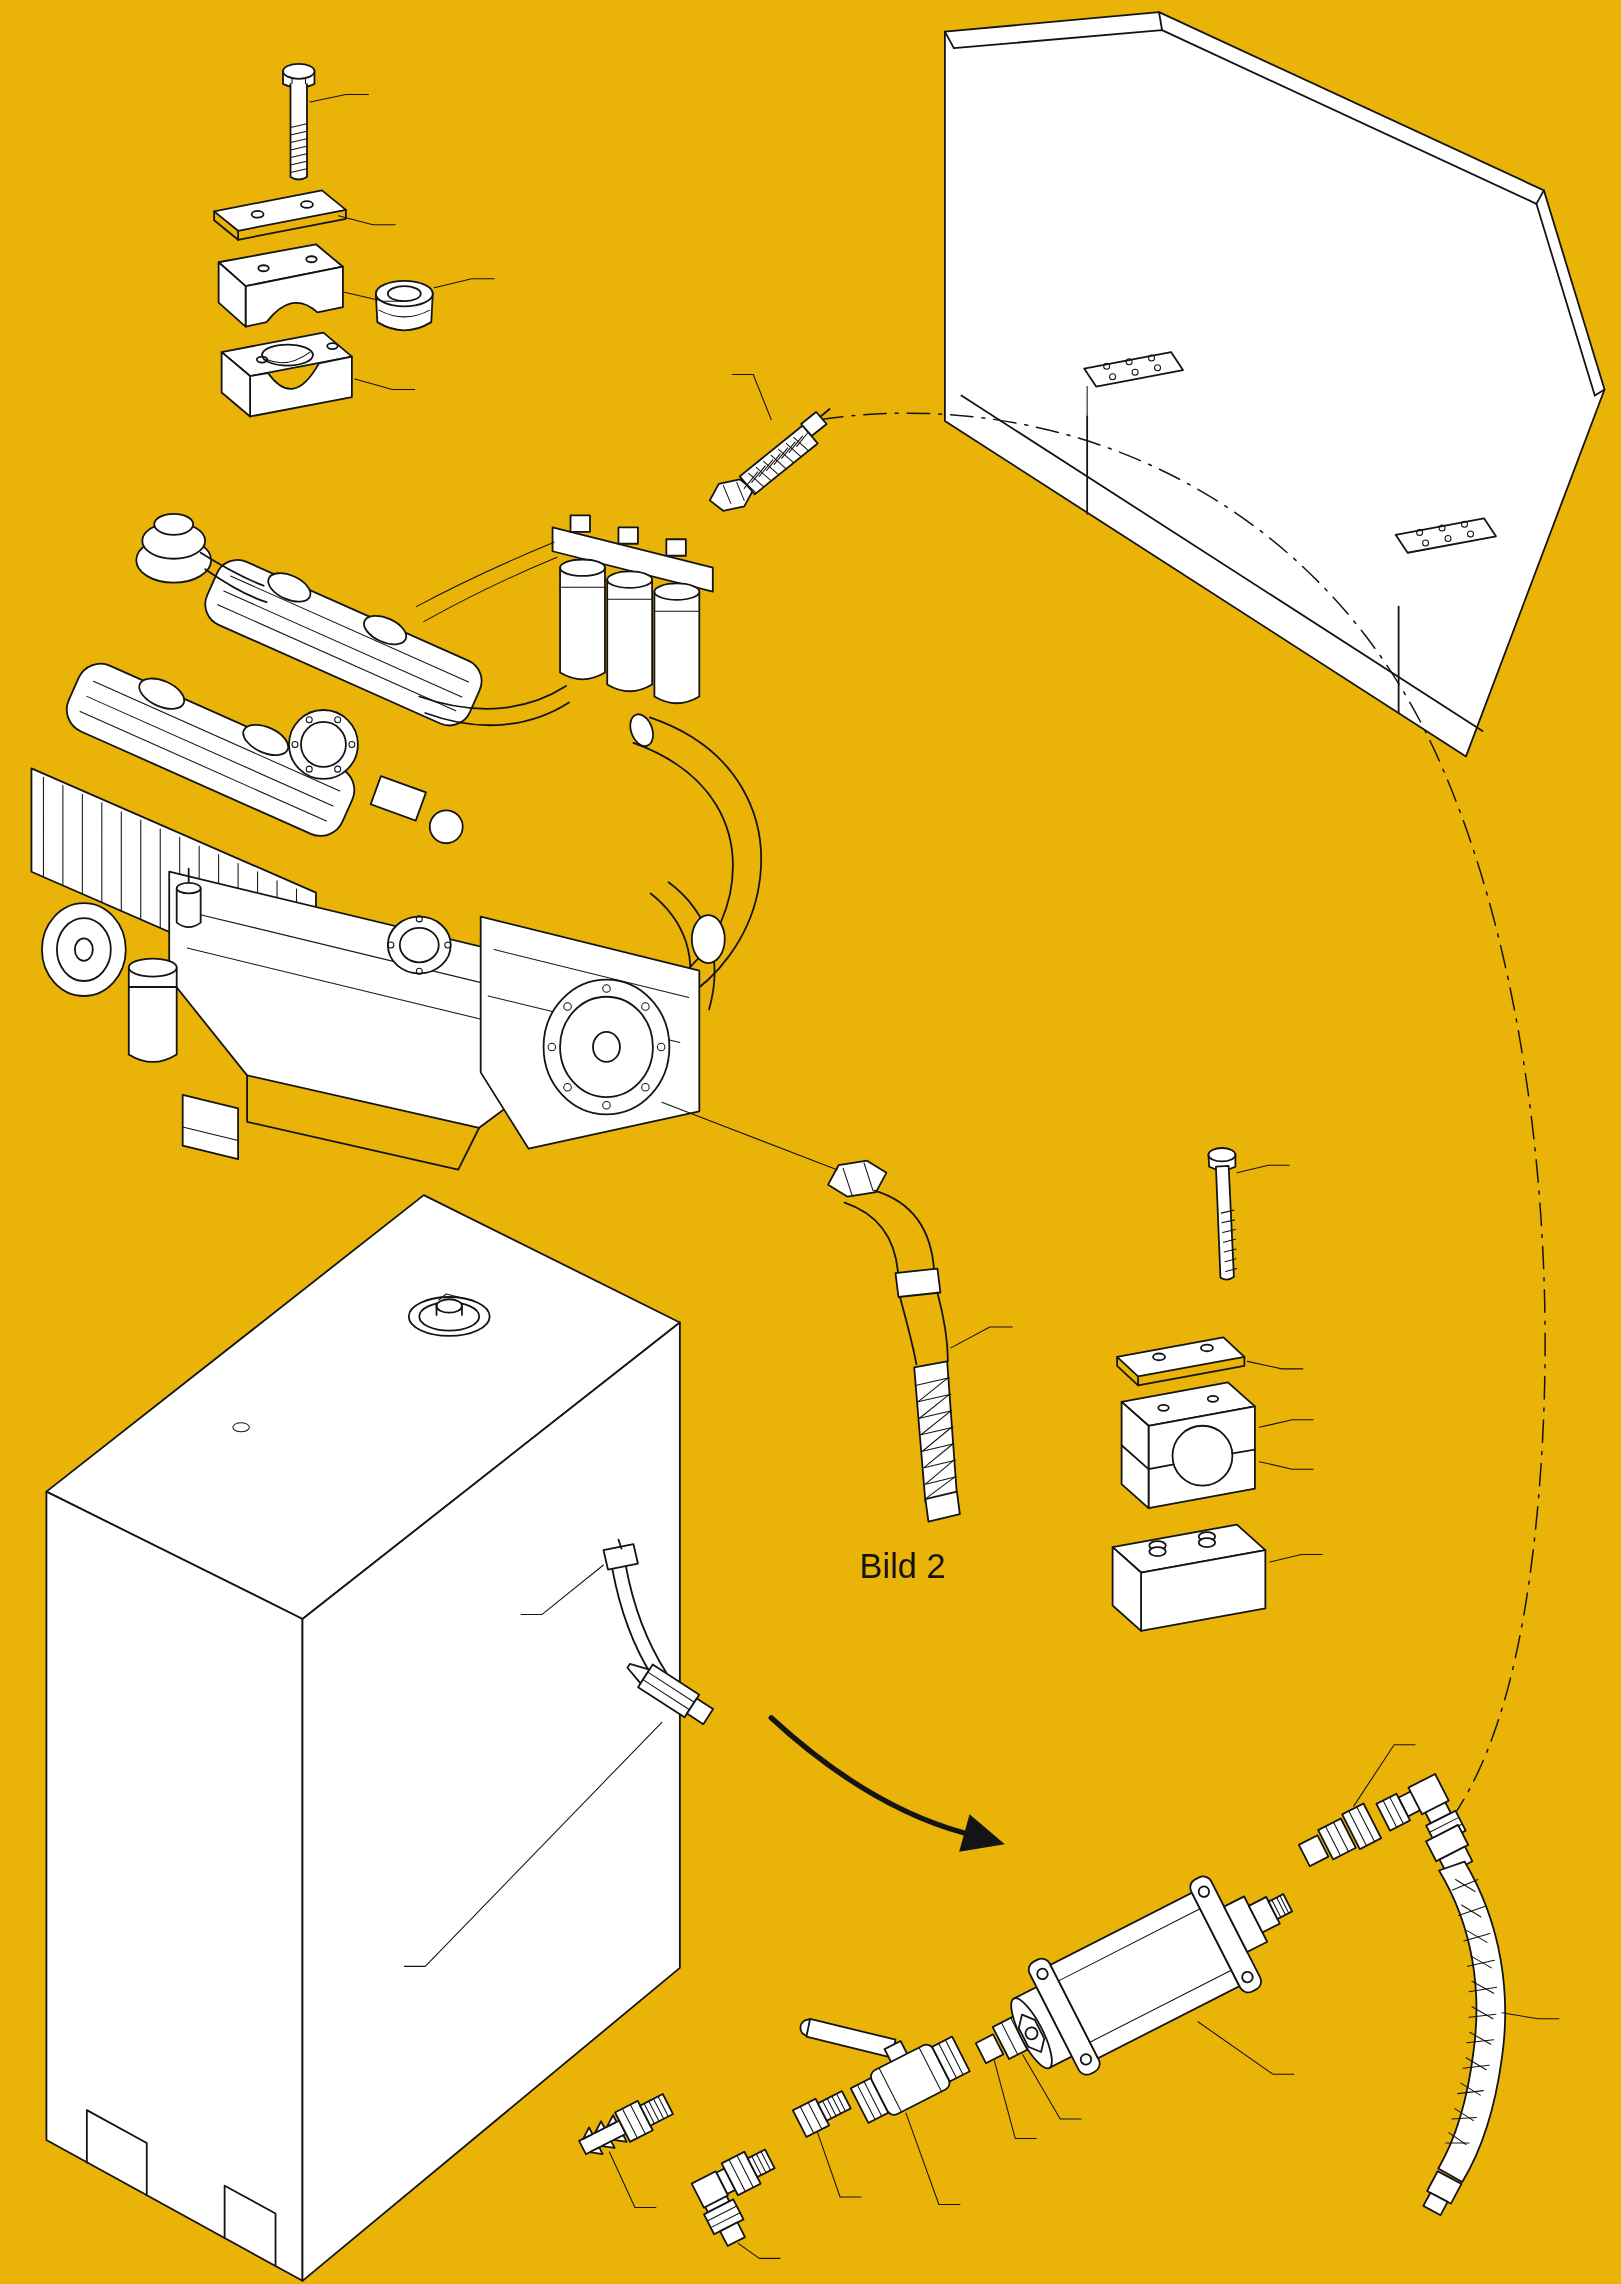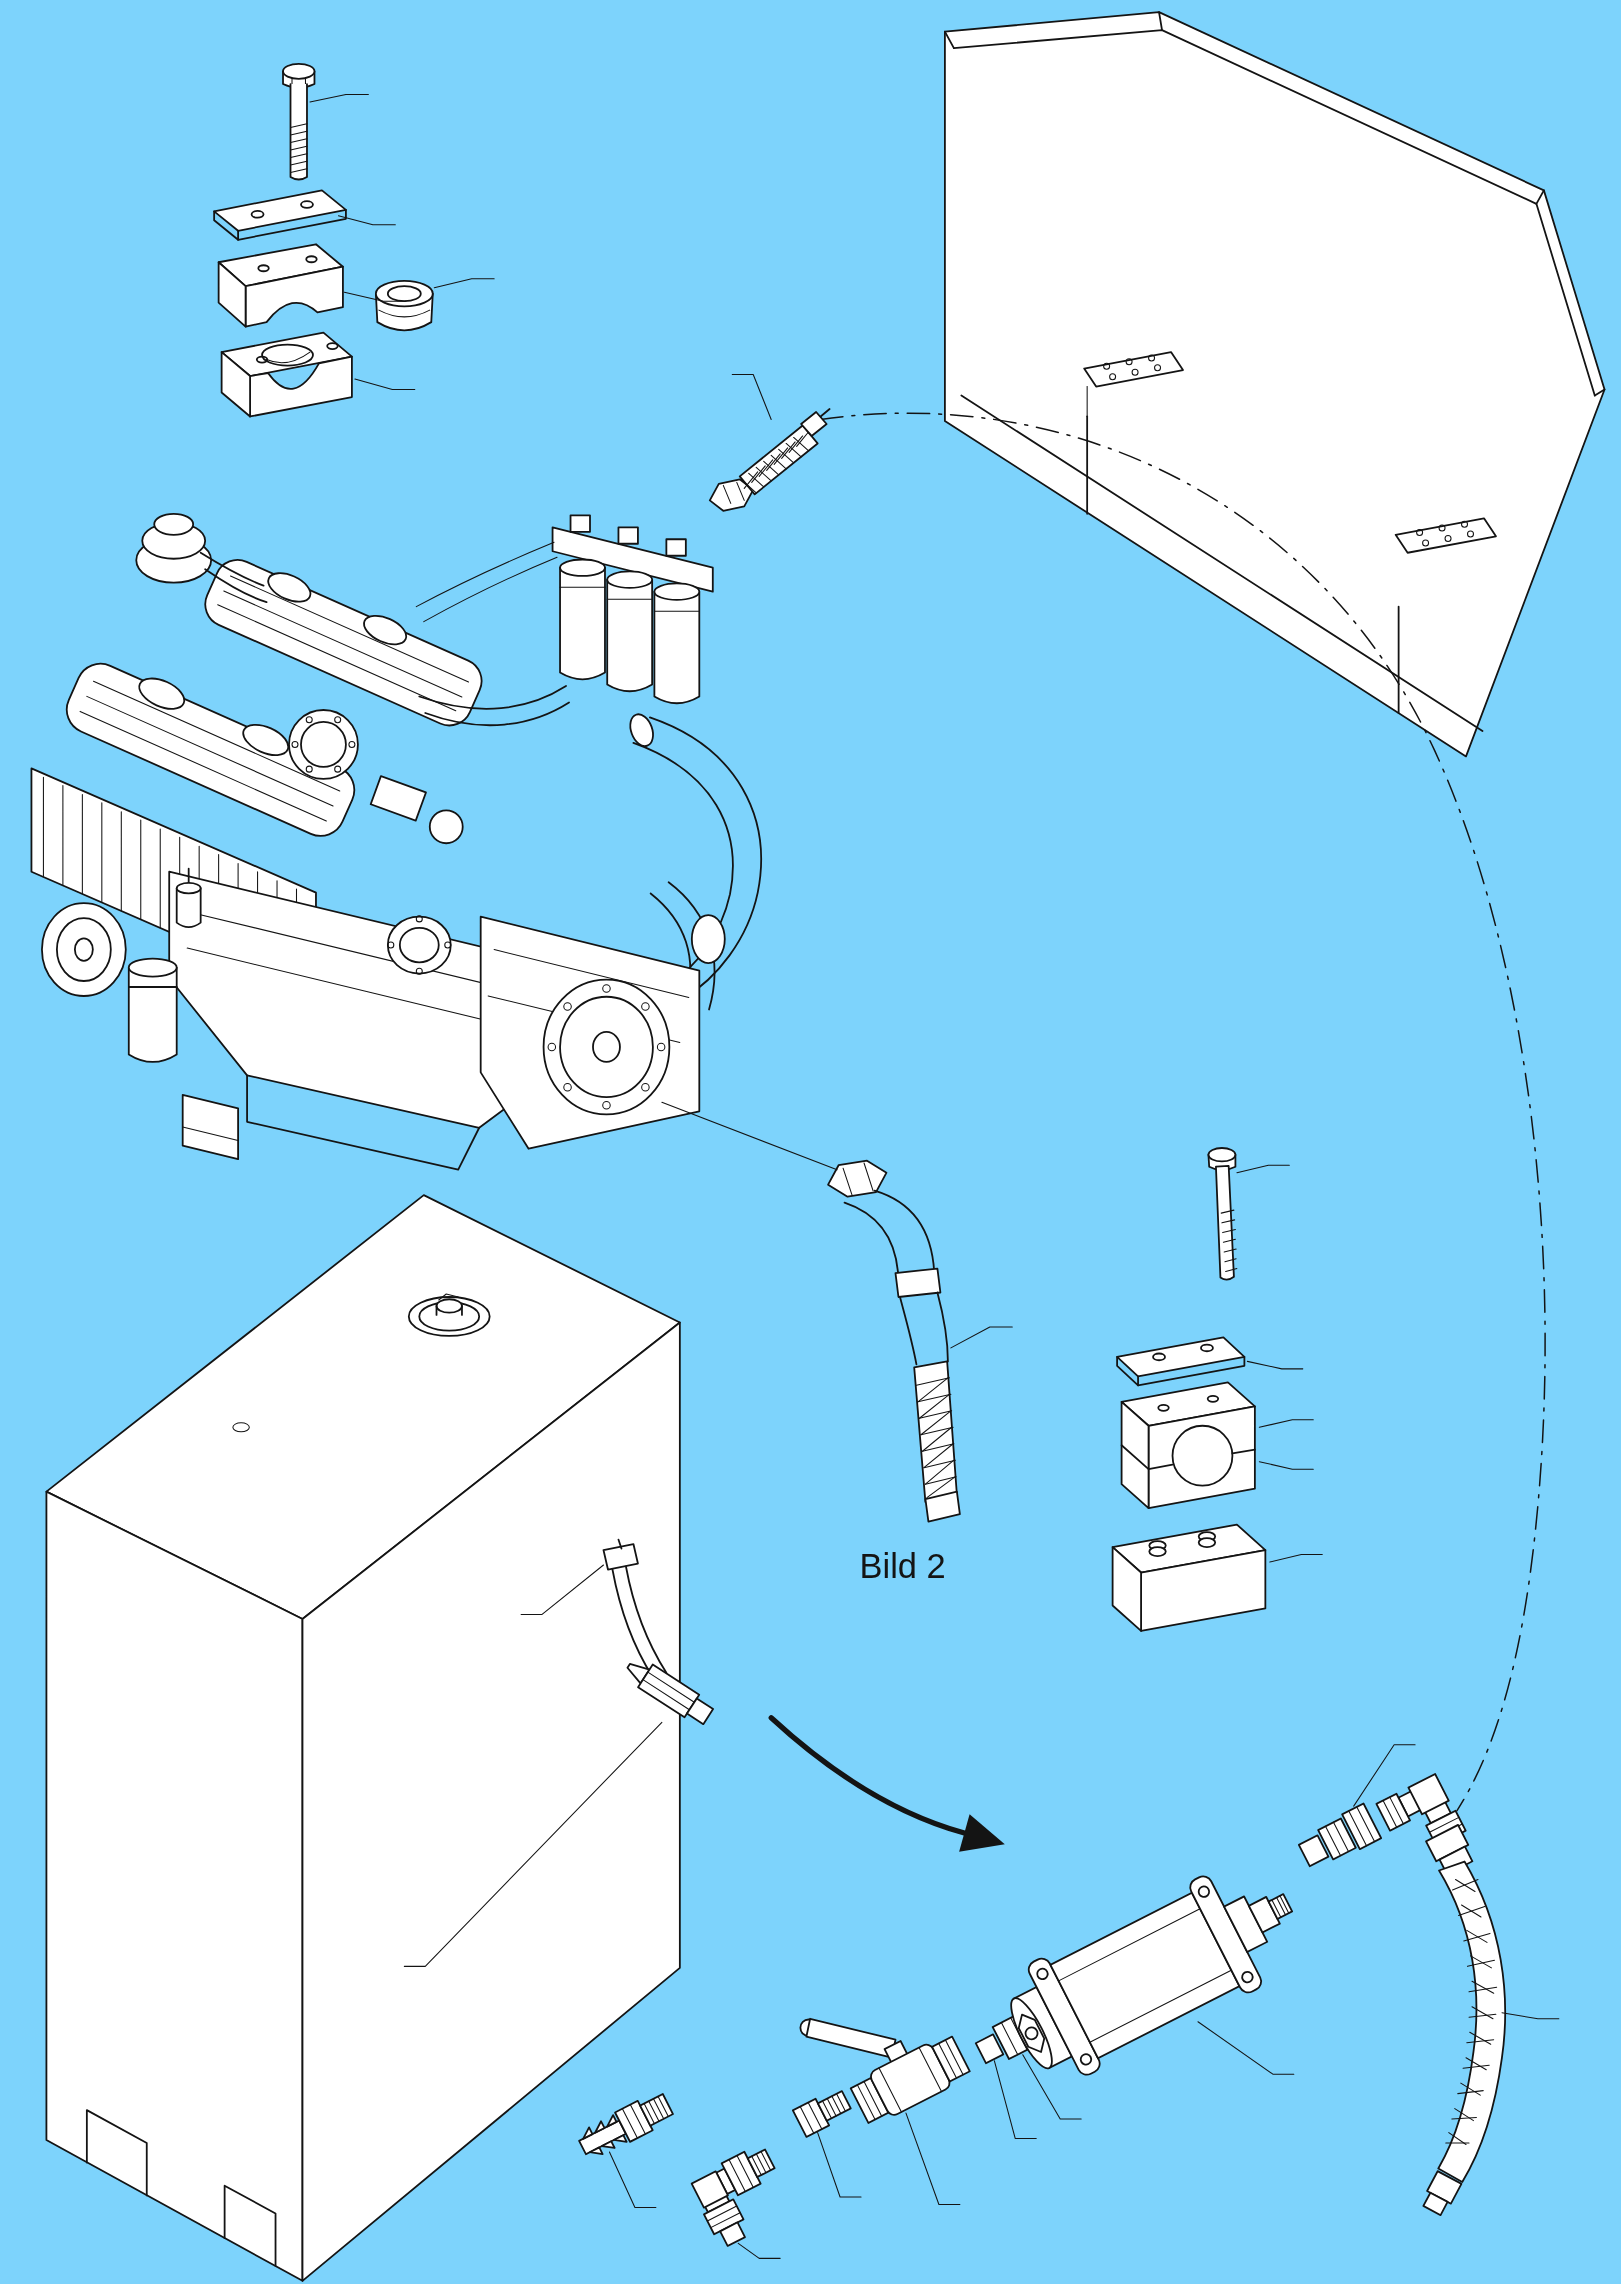--- a/index.html
+++ b/index.html
@@ -1,16 +1,16 @@
 <!DOCTYPE html>
 <html style="font-size:12px"><head>
 <meta charset="utf-8">
 <style>
   html,body{margin:0;padding:0;background:#fff}
-  .stage{position:relative;width:1621px;height:2284px;background:#7dd3fc;overflow:hidden}
+  .stage{position:relative;width:1621px;height:2284px;background:#eab308;overflow:hidden}
   svg{position:absolute;left:0;top:0}
   .ln{fill:none;stroke:#141414;stroke-width:2.4;stroke-linecap:round;stroke-linejoin:round}
   .fw{fill:#ffffff;stroke:#141414;stroke-width:2.4;stroke-linecap:round;stroke-linejoin:round}
   .thin{stroke-width:1.4}
   .thick{stroke-width:7}
   .dashdot{stroke-dasharray:30 12 4 12;stroke-width:2}
   .label{font:400 46px "Liberation Sans", sans-serif;fill:#141414}
 </style>
 </head>
 <body>

